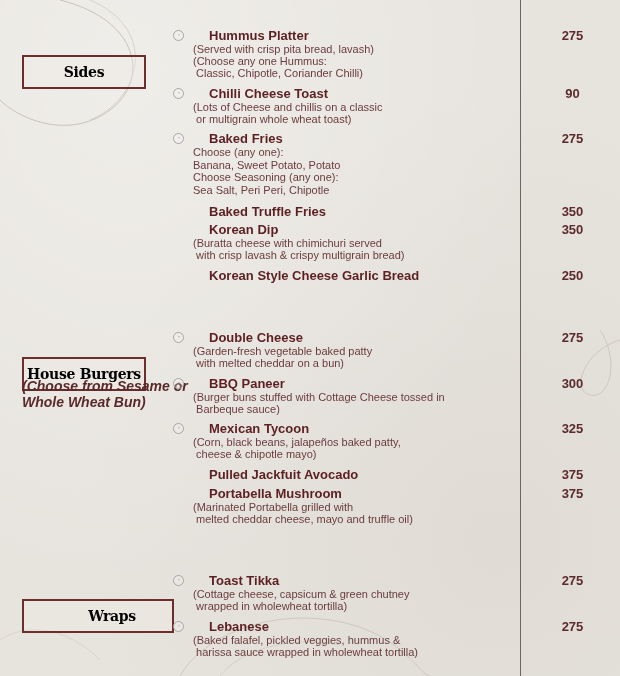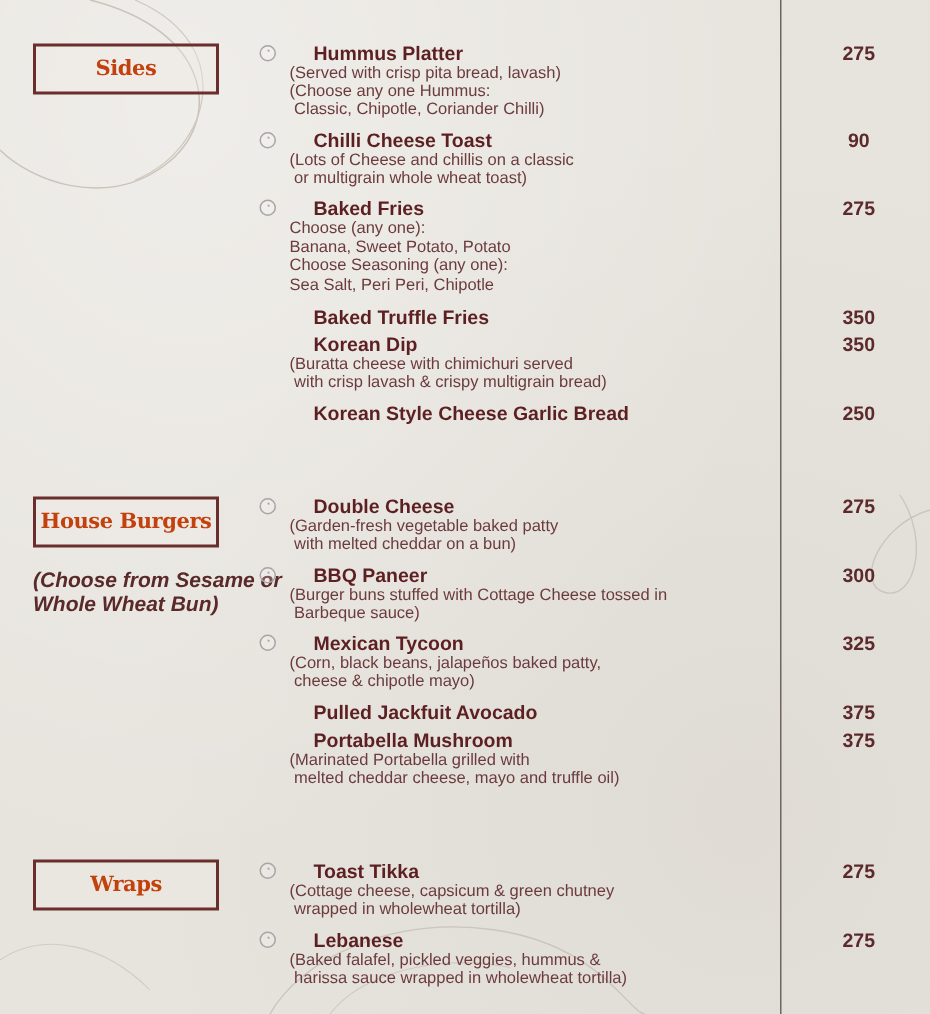--- a/index.html
+++ b/index.html
@@ -37,26 +37,27 @@
     }
     .section-box {
       position: absolute;
       left: 22px;
       width: 120px;
       height: 30px;
       border: 2px solid #6a2e2c;
       display: flex;
       align-items: center;
       justify-content: center;
-      color: #c2410c;
+      color: #000000;
       font-family: "DejaVu Serif", serif;
       font-weight: bold;
       font-size: 14px;
       letter-spacing: -0.3px;
       background: rgba(240,236,230,0.35);
+      margin-top: 26px;
     }
     .section-note {
       position: absolute;
       left: 22px;
       color: #5a2a2a;
       font-style: italic;
       font-size: 14px;
       line-height: 16px;
       font-weight: bold;
       font-family: "Liberation Sans", sans-serif;
@@ -205,21 +206,21 @@
 </div>
 <div class="price" style="top:467px;">375</div>
 
 <div class="item" style="top:486px;">
   <span class="name">Portabella Mushroom</span>
   <span class="desc">(Marinated Portabella grilled with
  melted cheddar cheese, mayo and truffle oil)</span>
 </div>
 <div class="price" style="top:486px;">375</div>
 
-<div class="section-box" style="top:573px;">Wraps</div>
+<div class="section-box" style="top:573px;padding-left:28px;">Wraps</div>
 
 <div class="item" style="top:573px;">
   <span class="icon">◔</span>
   <span class="name">Toast Tikka</span>
   <span class="desc">(Cottage cheese, capsicum &amp; green chutney
  wrapped in wholewheat tortilla)</span>
 </div>
 <div class="price" style="top:573px;">275</div>
 
 <div class="item" style="top:619px;">

